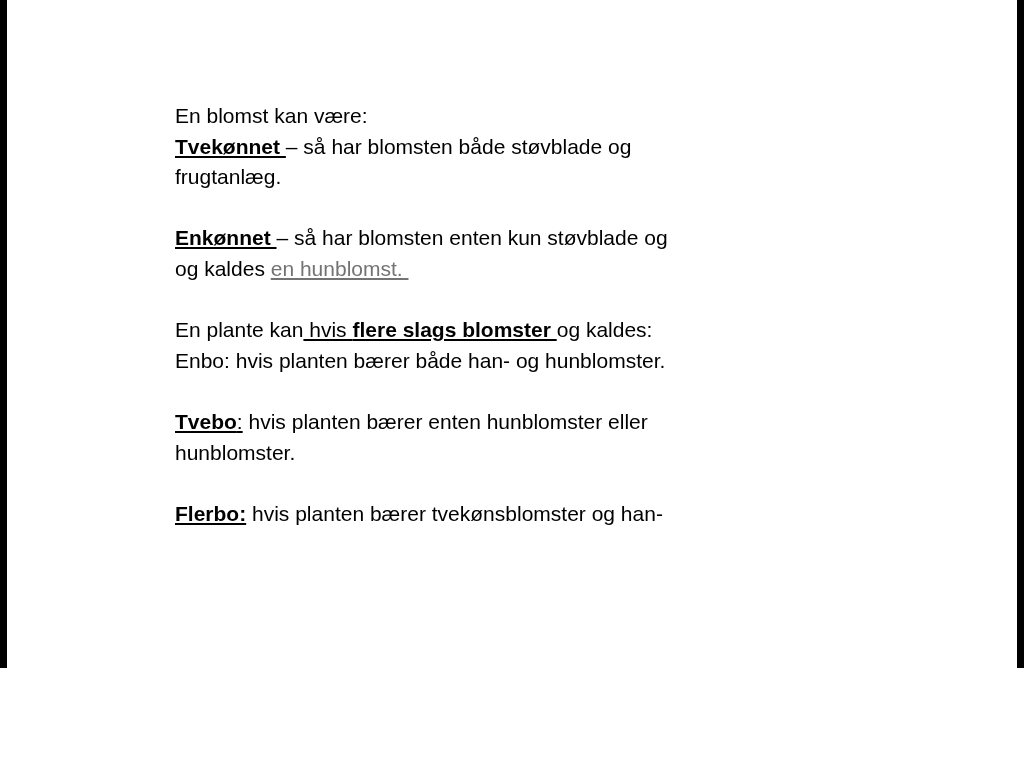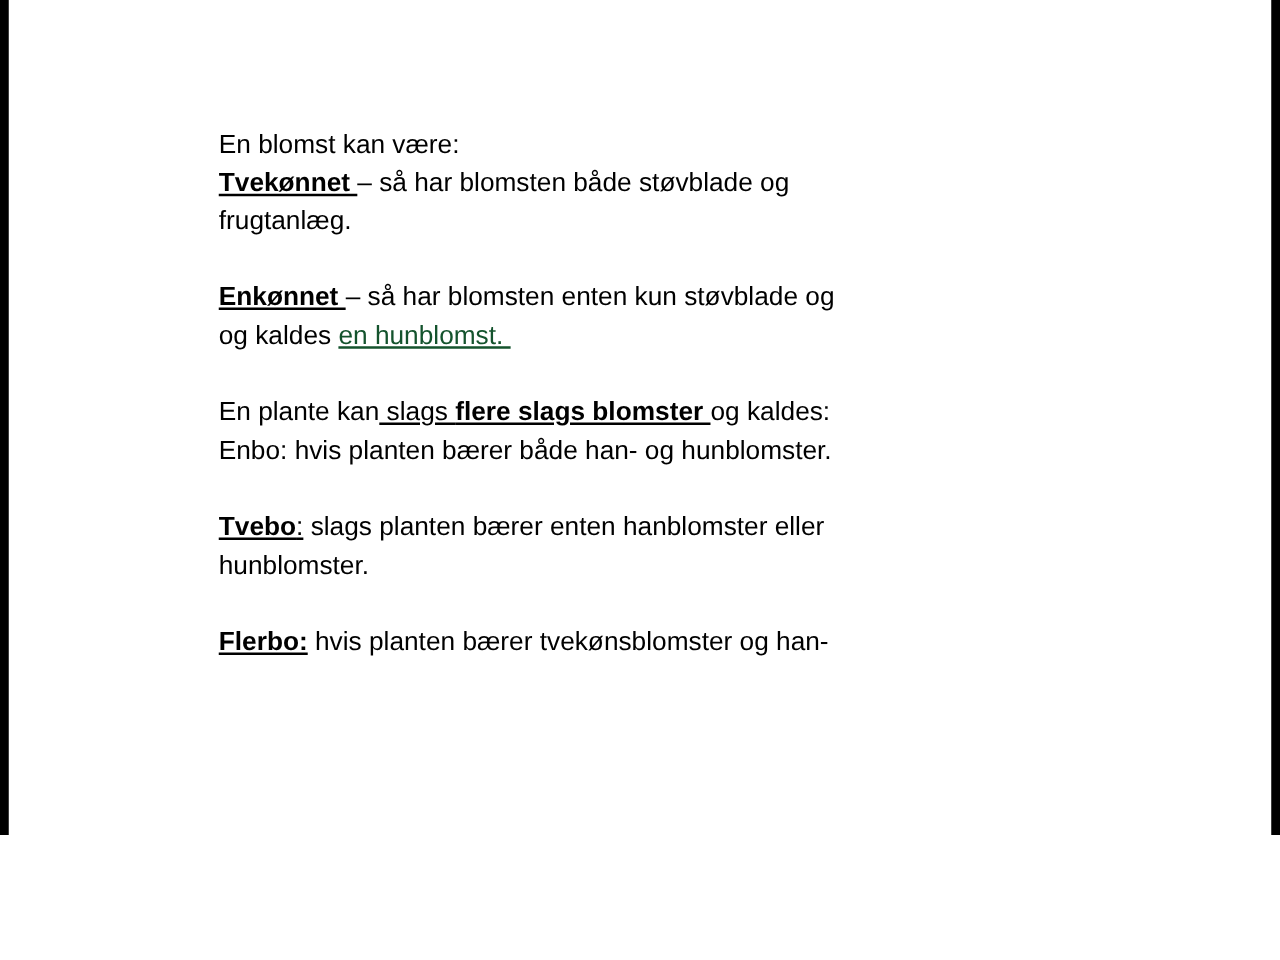--- a/index.html
+++ b/index.html
@@ -46,23 +46,23 @@
 
 <div id="stage">
   <div class="edge-bar" id="left-bar"></div>
   <div class="edge-bar" id="right-bar"></div>
   <div id="slide-text" style="color: rgb(0, 0, 0);">
       <div class="line"><span>En blomst kan være:</span></div>
       <div class="line"><span class="b u">Tvekønnet </span><span>– så har blomsten både støvblade og</span></div>
       <div class="line"><span>frugtanlæg.</span></div>
       <div class="line">&nbsp;</div>
       <div class="line"><span class="b u">Enkønnet </span><span>– så har blomsten enten kun støvblade og</span></div>
-      <div class="line"><span>og kaldes </span><span class="u" style="color: #14532d;">en hunblomst. </span></div>
+      <div class="line"><span>og kaldes </span><span class="u" style="color: #737373;">en hunblomst. </span></div>
       <div class="line">&nbsp;</div>
-      <div class="line"><span>En plante kan</span><span class="u"> slags </span><span class="b u">flere slags blomster </span><span>og kaldes:</span></div>
+      <div class="line"><span>En plante kan</span><span class="u"> hvis </span><span class="b u">flere slags blomster </span><span>og kaldes:</span></div>
       <div class="line"><span>Enbo: hvis planten bærer både han- og hunblomster.</span></div>
       <div class="line">&nbsp;</div>
-      <div class="line"><span class="b u">Tvebo</span><span class="u">:</span><span> slags planten bærer enten hanblomster eller</span></div>
+      <div class="line"><span class="b u">Tvebo</span><span class="u">:</span><span> hvis planten bærer enten hunblomster eller</span></div>
       <div class="line"><span>hunblomster.</span></div>
       <div class="line">&nbsp;</div>
       <div class="line"><span class="b u">Flerbo:</span><span> hvis planten bærer tvekønsblomster og han-</span></div>
     </div>
 </div>
 
 </body></html>

